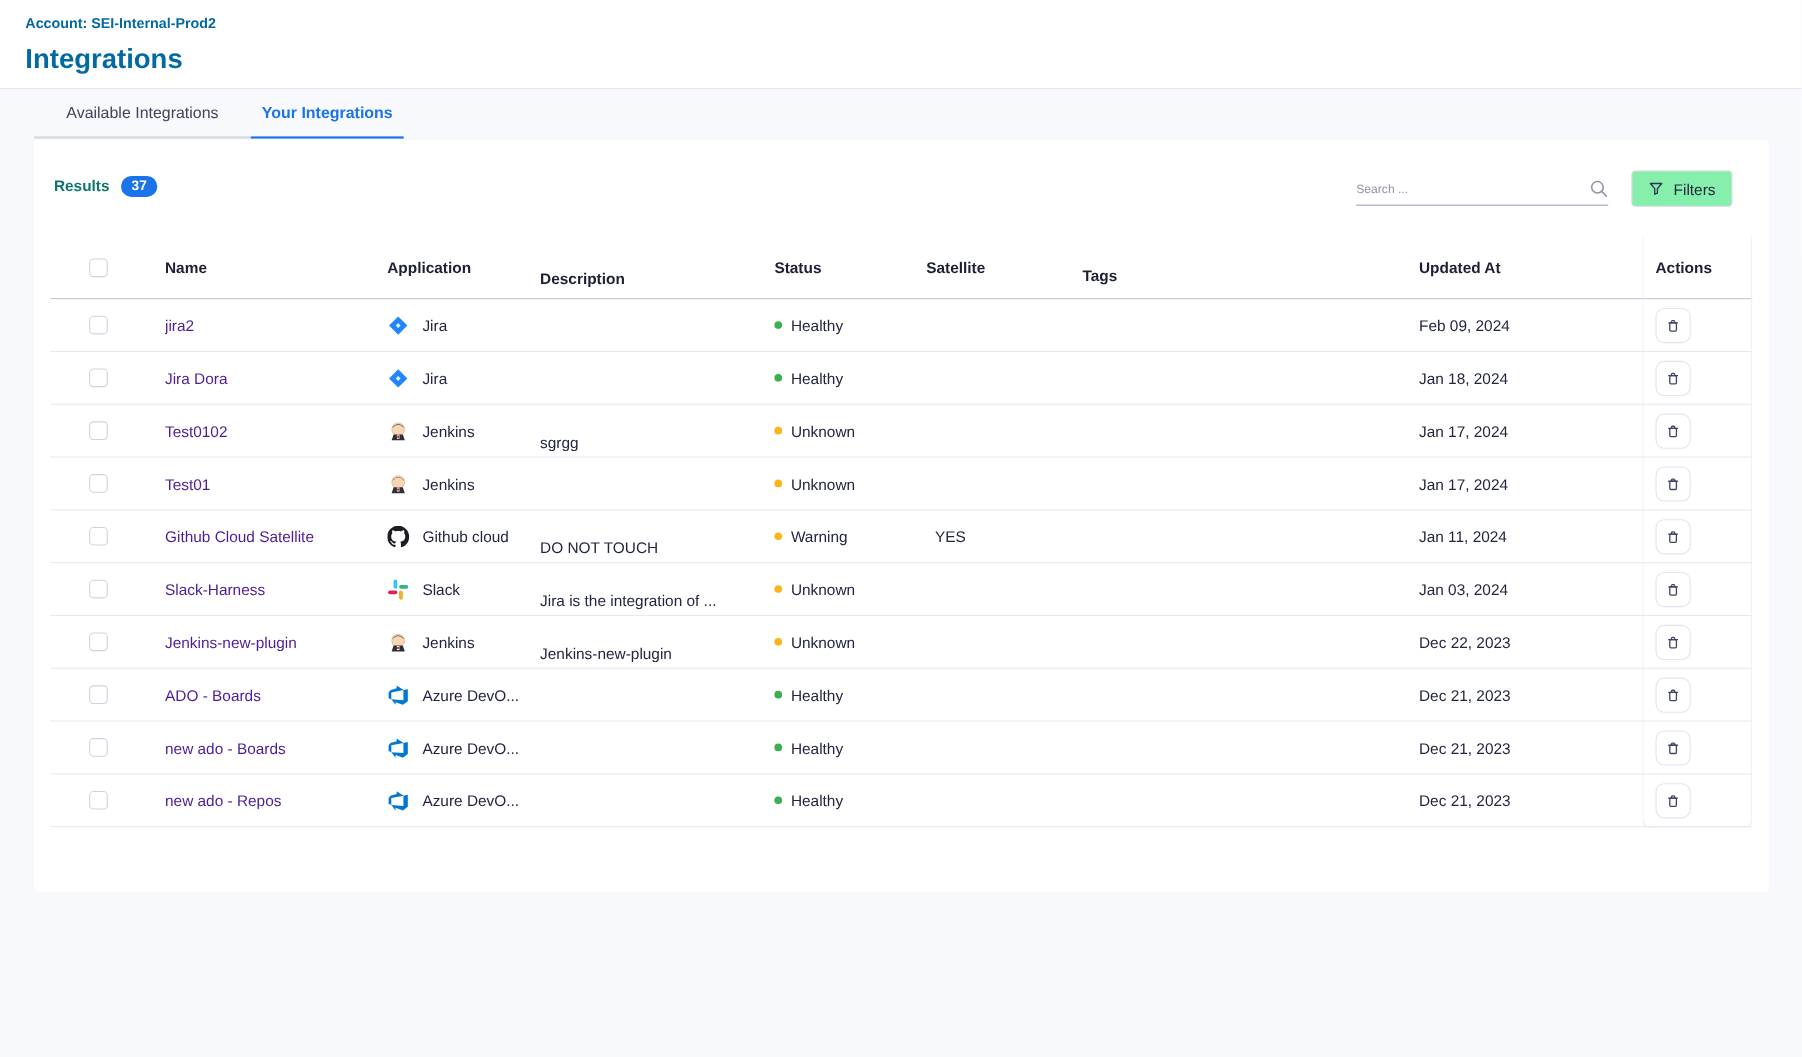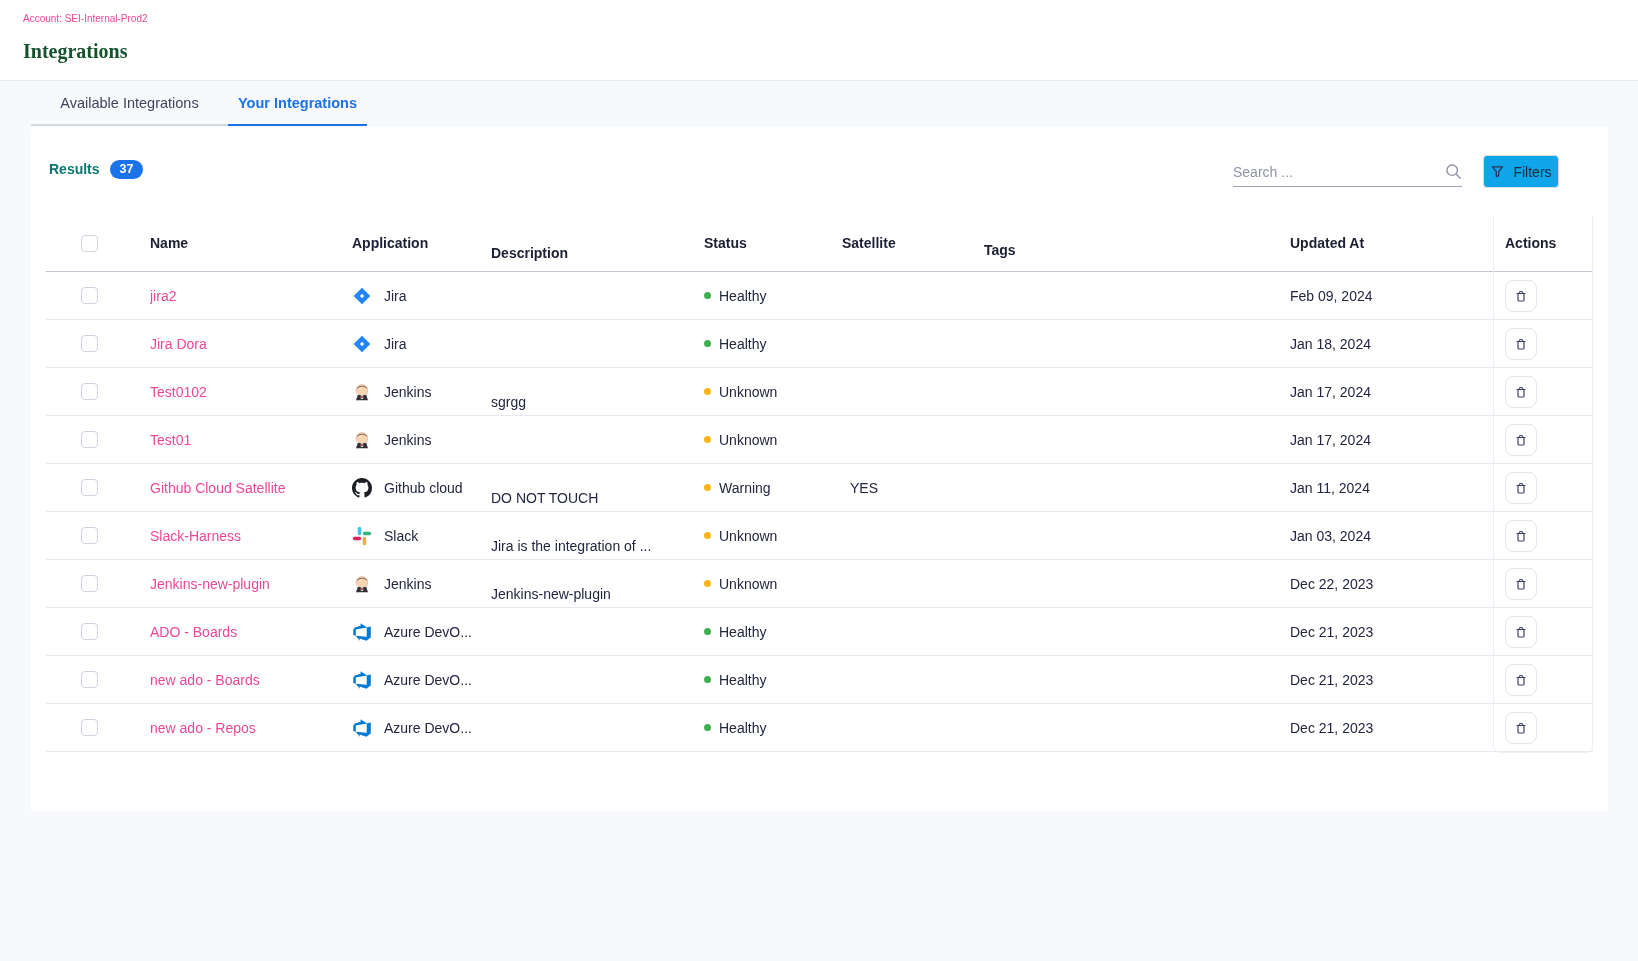--- a/index.html
+++ b/index.html
@@ -5,58 +5,58 @@
   * { box-sizing: border-box; margin: 0; padding: 0; }
   html,body { width:1638px; height:961px; }
   body {
     font-family: "Liberation Sans", sans-serif;
     background:#f8f9fc;
     position:relative;
     color:#22263f;
   }
   
   .topbar { position:absolute; left:0; top:0; width:1638px; height:81px; background:#fff; border-bottom:1px solid #e7e8ef; }
-  .account-link { position:absolute; left:23px; top:13px; font-size:10px; font-weight:400; color:#ec4899; cursor:pointer; }
-  .page-title { position:absolute; left:23px; top:40px; font-size:20px; font-weight:700; color:#14532d;font-family:Liberation Serif, serif; }
+  .account-link { position:absolute; left:23px; top:13px; font-size:13px; font-weight:700; color:#0369a1; cursor:pointer; }
+  .page-title { position:absolute; left:23px; top:40px; font-size:25px; font-weight:700; color:#0369a1; }
 
   
   .tabbar { position:absolute; left:0; top:82px; width:1638px; height:45px; }
   .tab { position:absolute; top:0; height:44px; display:flex; align-items:center; justify-content:center; font-size:14.5px; cursor:pointer; }
   .tab-available { left:31px; width:197px; color:#3f445c; border-bottom:2px solid #d4d6e0; font-weight:500; }
   .tab-yours { left:228px; width:139px; color:#1a73e8; border-bottom:2px solid #1a73e8; font-weight:700; }
 
   
   .card { position:absolute; left:31px; top:127px; width:1577px; height:684px; background:#fff; border-radius:4px; }
 
   .results { position:absolute; left:18px; top:33px; display:flex; align-items:center; gap:10px; }
   .results-label { font-size:14px; font-weight:700; color:#0f766e; }
   .results-badge { background:#1a73e8; color:#fff; font-size:12.5px; font-weight:700; padding:3px 10px; border-radius:11px; line-height:1; }
 
   .search-wrap { position:absolute; left:1202px; top:30px; width:229px; height:30px; border-bottom:1px solid #9ea2b5; display:flex; align-items:center; }
-  .search-input { flex:1; border:none; outline:none; background:transparent; font-size:14px; font-family:"Liberation Sans",sans-serif; color:#22263f; }
+  .search-input { flex:1; border:none; outline:none; background:transparent; font-size:11px; font-family:"Liberation Sans",sans-serif; color:#22263f; }
   .search-input::placeholder { color:#8f93a8; }
   .search-icon { width:17px; height:17px; flex:0 0 auto; cursor:pointer; }
 
-  .filters-btn { position:absolute; left:1452px; top:28px; width:76px; height:33px; border:1px solid #d9dbe5; border-radius:4px; background:#0ea5e9; display:flex; align-items:center; justify-content:center; gap:8px; font-size:14px; color:#22263f; cursor:pointer; }
+  .filters-btn { position:absolute; left:1452px; top:28px; width:92px; height:33px; border:1px solid #d9dbe5; border-radius:4px; background:#86efac; display:flex; align-items:center; justify-content:center; gap:8px; font-size:14px; color:#22263f; cursor:pointer; }
 
   
   .table { position:absolute; left:15px; top:88px; width:1547px; }
   .thead { height:57px; display:flex; align-items:center; border-bottom:1px solid #c3c5d3; font-size:14px; font-weight:700; color:#1d1f33; }
   .trow { height:48px; display:flex; align-items:center; border-bottom:1px solid #e8e9f0; font-size:14px; color:#22263f; }
   .c-cb   { flex:0 0 104px; padding-left:35px; display:flex; align-items:center; }
   .c-name { flex:0 0 202px; white-space:nowrap; overflow:hidden; }
   .c-app  { flex:0 0 139px; display:flex; align-items:center; gap:12px; white-space:nowrap; overflow:hidden; }
   .c-desc { flex:0 0 213px; white-space:nowrap; overflow:hidden;margin-top:20px; }
   .c-status { flex:0 0 138px; display:flex; align-items:center; gap:8px; }
   .c-sat  { flex:0 0 142px; padding-left:8px; }
   .c-tags { flex:0 0 306px;margin-top:14px; }
   .c-upd  { flex:0 0 203px; }
   .c-act  { flex:0 0 100px; display:flex; align-items:center; }
   .checkbox { width:17px; height:17px; border:1.5px solid #d0d3df; border-radius:4px; background:#fff; cursor:pointer; }
-  .link { color:#ec4899; cursor:pointer; }
+  .link { color:#4c1d95; cursor:pointer; }
   .dot { width:7px; height:7px; border-radius:50%; flex:0 0 auto; }
   .dot-healthy { background:#3dae4f; }
   .dot-warn { background:#fcb519; }
   .app-icon { width:20px; height:20px; flex:0 0 auto; }
   .trash-btn { margin-left:12px; width:32px; height:32px; border:1px solid #e2e4ee; border-radius:8px; background:#fff; display:flex; align-items:center; justify-content:center; cursor:pointer; }
   .actions-outline { position:absolute; left:1447px; top:0; width:100px; height:538px; border:1px solid #eceef5; border-top:none; border-radius:0 0 8px 8px; pointer-events:none; }
 
   
   .pagination { position:absolute; left:0; top:638px; width:1577px; height:32px; display:flex; align-items:center; justify-content:center; gap:8px; font-size:14px; color:#2e3350; }
   .pg-range { margin-right:8px; }

